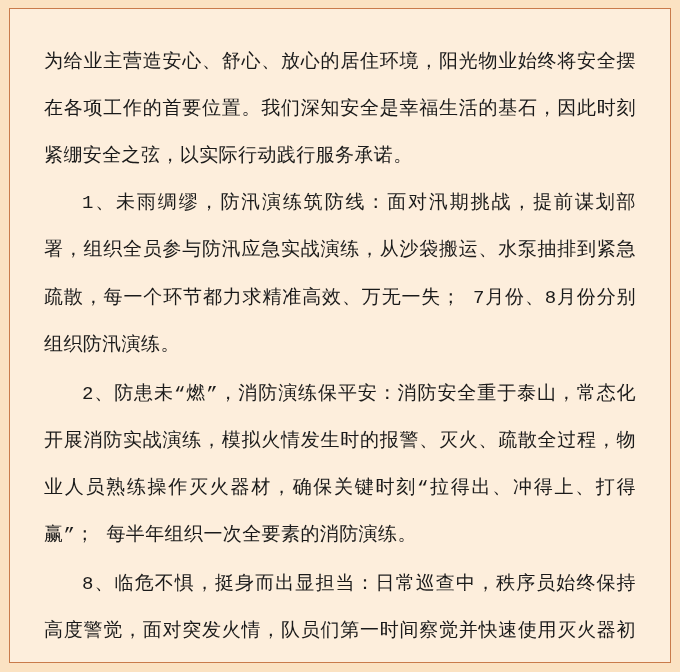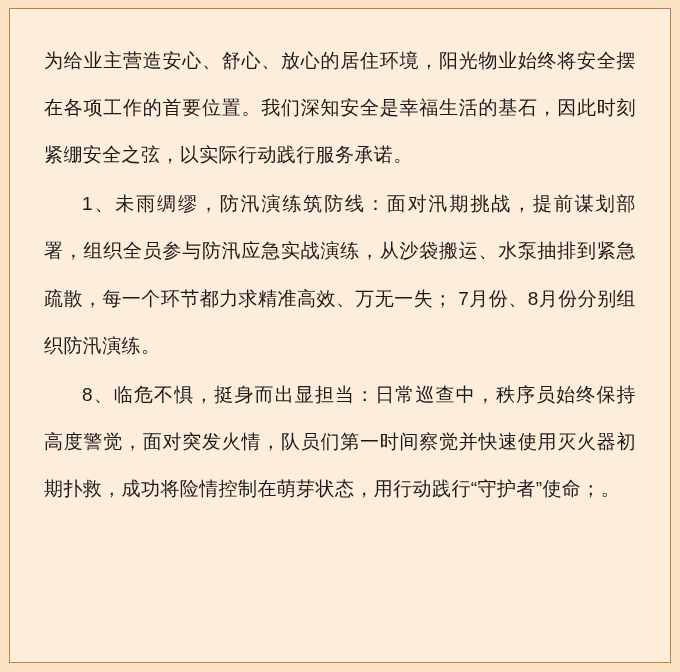--- a/index.html
+++ b/index.html
@@ -35,26 +35,28 @@
     letter-spacing: 0.4px;
     text-align: justify;
     text-justify: inter-ideograph;
   }
   .para {
     margin: 0 0 2px 0;
     text-indent: 0;
   }
   .para.indent {
     text-indent: 2em;
+    font-family: Liberation Mono, monospace;
   }
 </style>
 </head>
 <body>
 
 <div class="page">
   <div class="inner-frame">
     <div class="article">
       <p class="para">为给业主营造安心、舒心、放心的居住环境，阳光物业始终将安全摆在各项工作的首要位置。我们深知安全是幸福生活的基石，因此时刻紧绷安全之弦，以实际行动践行服务承诺。</p>
       <p class="para indent">1、未雨绸缪，防汛演练筑防线：面对汛期挑战，提前谋划部署，组织全员参与防汛应急实战演练，从沙袋搬运、水泵抽排到紧急疏散，每一个环节都力求精准高效、万无一失； 7月份、8月份分别组织防汛演练。</p>
+      <p class="para indent">2、防患未“燃”，消防演练保平安：消防安全重于泰山，常态化开展消防实战演练，模拟火情发生时的报警、灭火、疏散全过程，物业人员熟练操作灭火器材，确保关键时刻“拉得出、冲得上、打得赢”； 每半年组织一次全要素的消防演练。</p>
       <p class="para indent">8、临危不惧，挺身而出显担当：日常巡查中，秩序员始终保持高度警觉，面对突发火情，队员们第一时间察觉并快速使用灭火器初期扑救，成功将险情控制在萌芽状态，用行动践行“守护者”使命；。</p>
     </div>
   </div>
 </div>
 
 </body></html>

